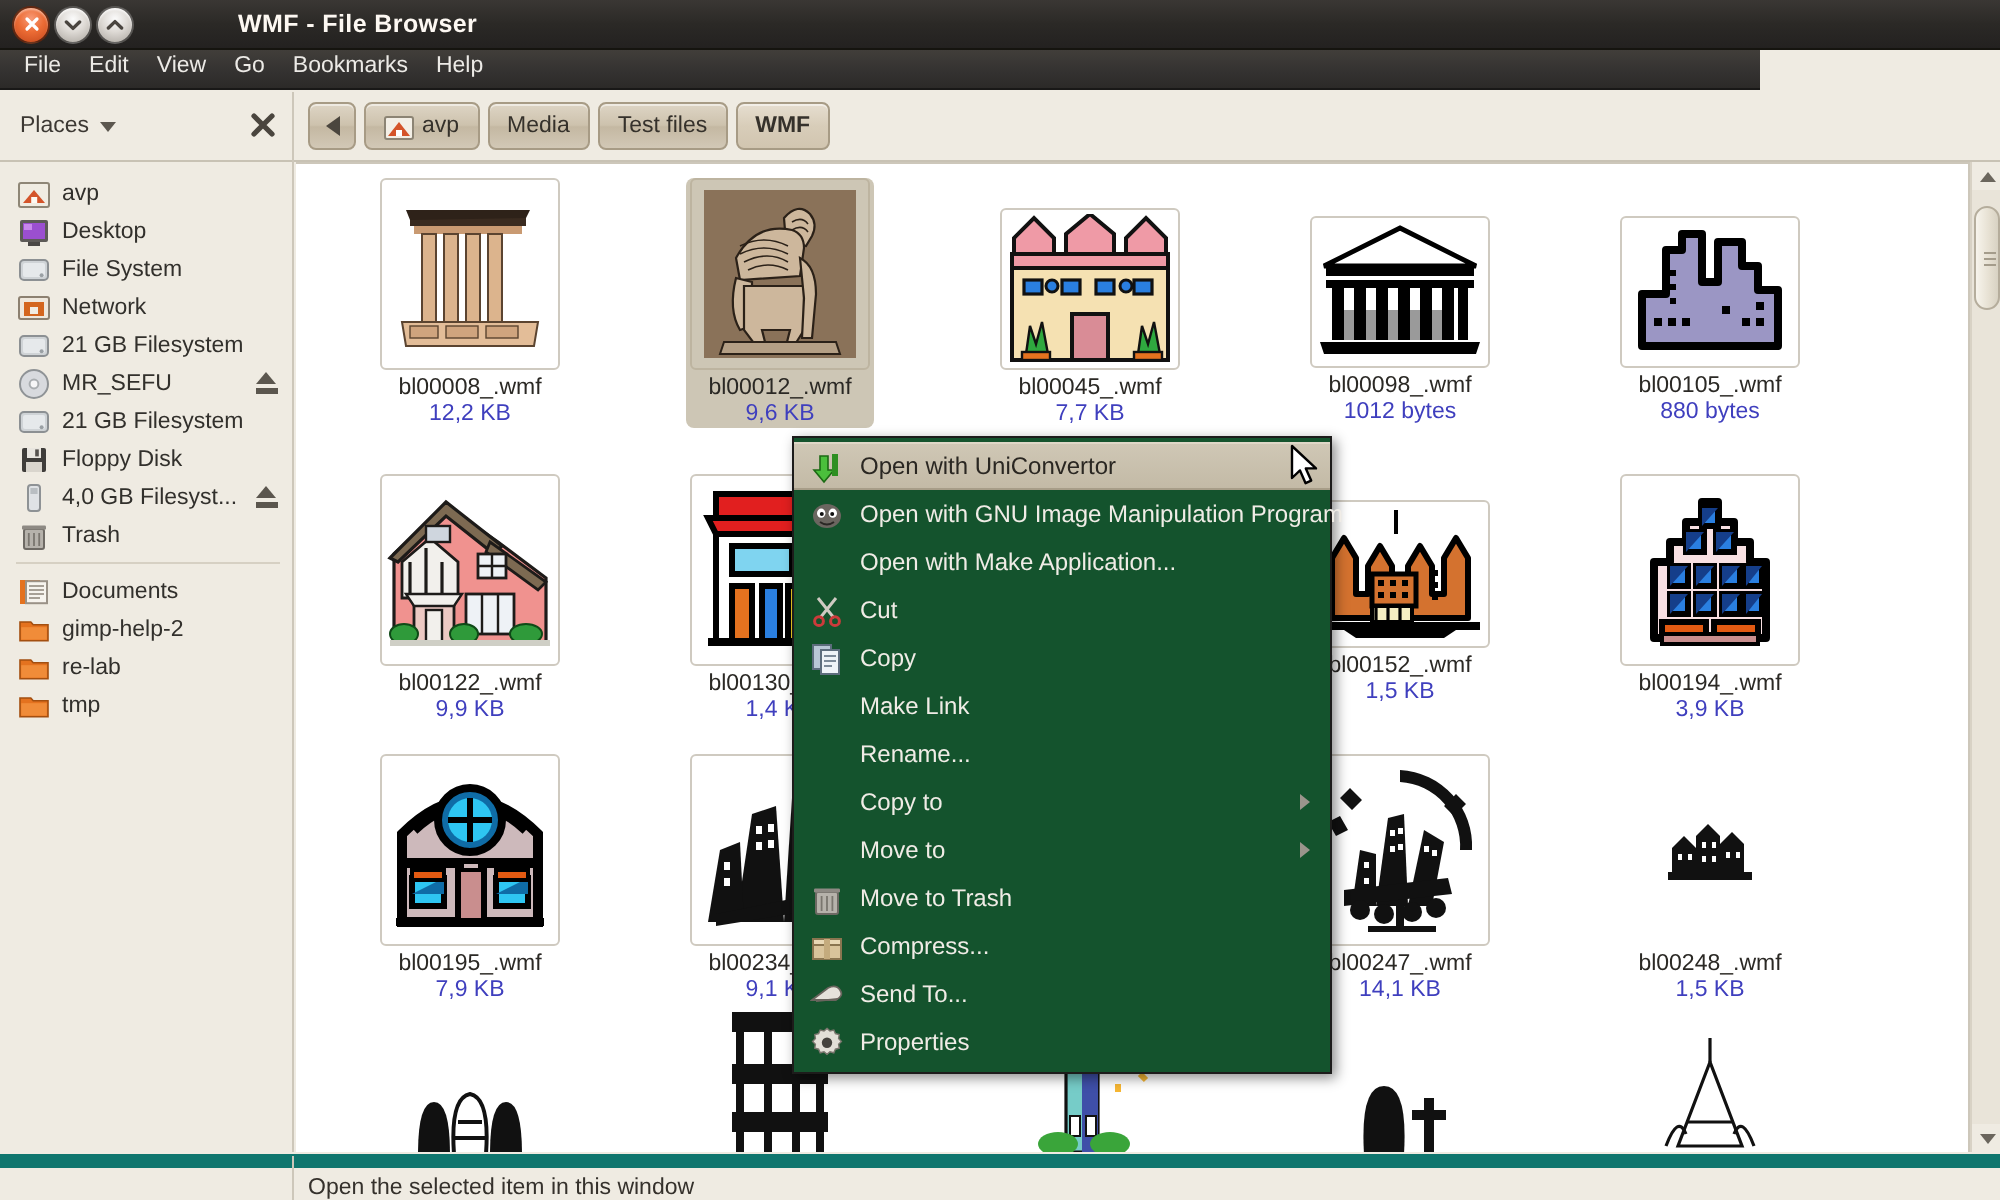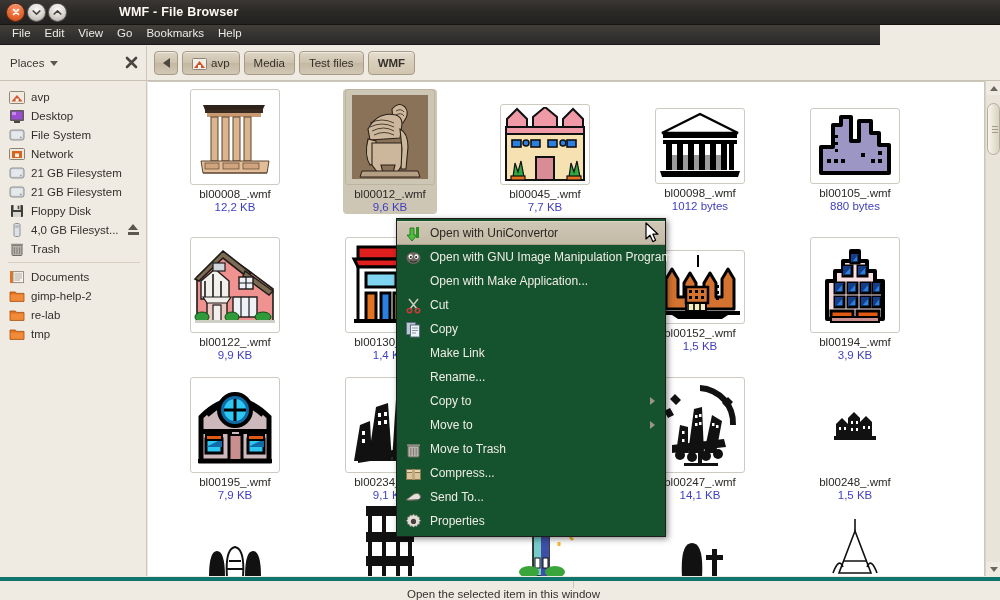--- a/index.html
+++ b/index.html
@@ -152,22 +152,22 @@
     position: absolute; left: 1px; top: 22px; width: 13px; height: 52px;
     background: linear-gradient(to right,#f7f4ec,#e6e0d2 60%,#d8d2c3);
     border: 1px solid #b5ad9c; border-radius: 7px;
   }
   .sb-grip { position:absolute; left:4px; top:22px; width:6px; height:7px; }
   .sb-grip i { display:block; height:1px; background:#a49c8b; margin-bottom:2px;}
 
   
   .statusbar {
     position: absolute; left: 0; top: 577px; width: 1000px; height: 23px;
-    background: #efebe2; border-top: 4px solid #0f766e;
-    display: flex; align-items: center; flex-direction: column;
+    background: #efebe2; border-top: 7px solid #0f766e;
+    display: flex; align-items: flex-end;
   }
   .status-left { width: 147px; height: 22px; border-right: 1px solid #cdc7ba; }
   .status-text { padding-left: 7px; color: #35312c; font-size: 11.5px; }
 
   
   .ctxmenu {
     position: absolute; left: 396px; top: 218px; width: 270px;
     background: #14532d;
     border: 1px solid #1d1c1b;
     box-shadow: 2px 2px 6px rgba(0,0,0,.45);
@@ -297,20 +297,28 @@
 
     <div class="place">
       <svg class="ic" viewBox="0 0 16 16">
         <rect x="1" y="3" width="14" height="10" rx="2" fill="#cfd3d6" stroke="#8c9093"></rect>
         <rect x="2.5" y="4.5" width="11" height="7" rx="1" fill="#e6e9eb"></rect>
         <circle cx="11.8" cy="10.6" r="1" fill="#9aa0a4"></circle>
       </svg>
       <span class="lbl">21 GB Filesystem</span>
     </div>
 
+    <div class="place">
+      <svg class="ic" viewBox="0 0 16 16">
+        <circle cx="8" cy="8" r="7" fill="#d8dade" stroke="#8f9396"></circle>
+        <circle cx="8" cy="8" r="2.2" fill="#f6f6f7" stroke="#a9adb0"></circle>
+      </svg>
+      <span class="lbl">MR_SEFU</span>
+      <span class="eject"></span>
+    </div>
 
     <div class="place">
       <svg class="ic" viewBox="0 0 16 16">
         <rect x="1" y="3" width="14" height="10" rx="2" fill="#cfd3d6" stroke="#8c9093"></rect>
         <rect x="2.5" y="4.5" width="11" height="7" rx="1" fill="#e6e9eb"></rect>
         <circle cx="11.8" cy="10.6" r="1" fill="#9aa0a4"></circle>
       </svg>
       <span class="lbl">21 GB Filesystem</span>
     </div>
 

